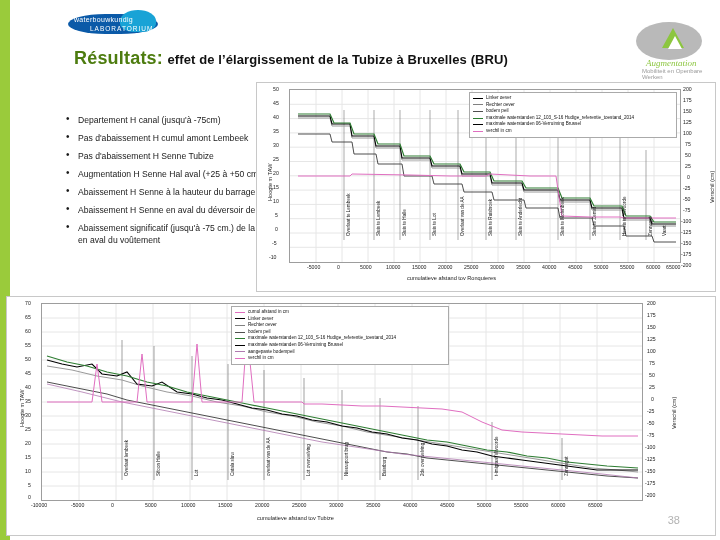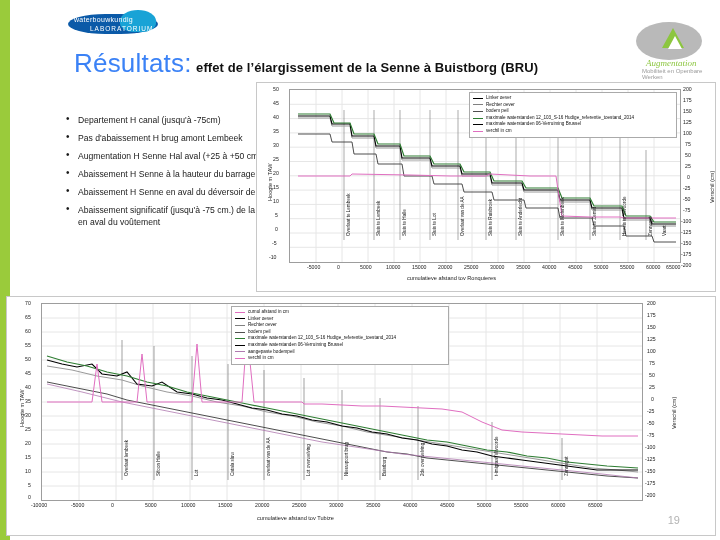--- a/index.html
+++ b/index.html
@@ -18,21 +18,21 @@
   
   .logo-tr{position:absolute;right:8px;top:22px;width:84px;height:58px;}
   .logo-tr .blob{position:absolute;left:8px;top:0;width:66px;height:38px;background:#b9b9b9;border-radius:50%;}
   .logo-tr .leafg{position:absolute;left:34px;top:6px;width:0;height:0;border-left:11px solid transparent;border-right:11px solid transparent;border-bottom:20px solid #8cc63f;}
   .logo-tr .leafw{position:absolute;left:40px;top:14px;width:0;height:0;border-left:7px solid transparent;border-right:7px solid transparent;border-bottom:13px solid #ffffff;}
   .logo-tr .brand{position:absolute;left:18px;top:36px;font-size:9px;color:#8cc63f;font-style:italic;font-family:"Liberation Serif",serif;}
   .logo-tr .brand2{position:absolute;left:14px;top:46px;font-size:6px;color:#9a9a9a;}
 
   
   .title{position:absolute;left:74px;top:48px;width:580px;}
-  .title .t1{font-size:26px;font-weight:normal;color:#3b82f6;font-family:"Liberation Sans",sans-serif;letter-spacing:.2px;}
+  .title .t1{font-size:18px;font-weight:bold;color:#4d7c0f;font-family:"Liberation Sans",sans-serif;letter-spacing:.2px;}
   .title .t2{font-size:13px;font-weight:bold;color:#111;letter-spacing:.1px;}
 
   
   .bullets{position:absolute;left:24px;top:98px;width:226px;}
   .bullets li{font-size:8.6px;color:#1a1a1a;line-height:12px;margin-bottom:6px;list-style:none;position:relative;padding-left:14px;}
   .bullets li:before{content:"•";position:absolute;left:2px;top:-1px;font-size:10px;color:#1a1a1a;}
 
   
   .chart{position:absolute;background:#fff;border:1px solid #c8c8c8;}
   #chart-top{left:256px;top:82px;width:458px;height:208px;}
@@ -68,26 +68,27 @@
 <div class="logo-tr">
   <div class="blob"></div>
   <div class="leafg"></div>
   <div class="leafw"></div>
   <div class="brand">Augmentation</div>
   <div class="brand2">Mobiliteit en Openbare Werken</div>
 </div>
 
 <div class="title">
   <span class="t1">Résultats:</span>
-  <span class="t2">effet de l’élargissement de la Senne à Buistborg (BRU)</span>
+  <span class="t2">effet de l’élargissement de la Tubize à Bruxelles (BRU)</span>
 </div>
 
 <ul class="bullets">
   <li>Departement H canal (jusqu'à -75cm)</li>
-  <li>Pas d'abaissement H brug amont Lembeek</li>
+  <li>Pas d'abaissement H cumul amont Lembeek</li>
+  <li>Pas d'abaissement H Senne Tubize</li>
   <li>Augmentation H Senne Hal aval (+25 à +50 cm.)</li>
   <li>Abaissement H Senne à la hauteur du barrage Catala</li>
   <li>Abaissement H Senne en aval du déversoir de l'Aa</li>
   <li>Abaissement significatif (jusqu'à -75 cm.) de la Senne en aval du voûtement</li>
 </ul>
 
 <div class="chart" id="chart-top">
   <div class="plot" style="left:32px;top:6px;width:390px;height:172px;">
     <svg width="390" height="172" viewBox="0 0 390 172">
       <g stroke="#e6e6e6" stroke-width="1">
@@ -392,13 +393,13 @@
         <i style="border-top-color:#b07ab0;"></i>
         <span>aangepaste bodempeil</span>
       </div>
     <div>
         <i style="border-top-color:#e06ec0;"></i>
         <span>verchil in cm</span>
       </div>
   </div>
 </div>
 
-<div class="pagenum">19</div>
+<div class="pagenum">38</div>
 
 </body></html>

